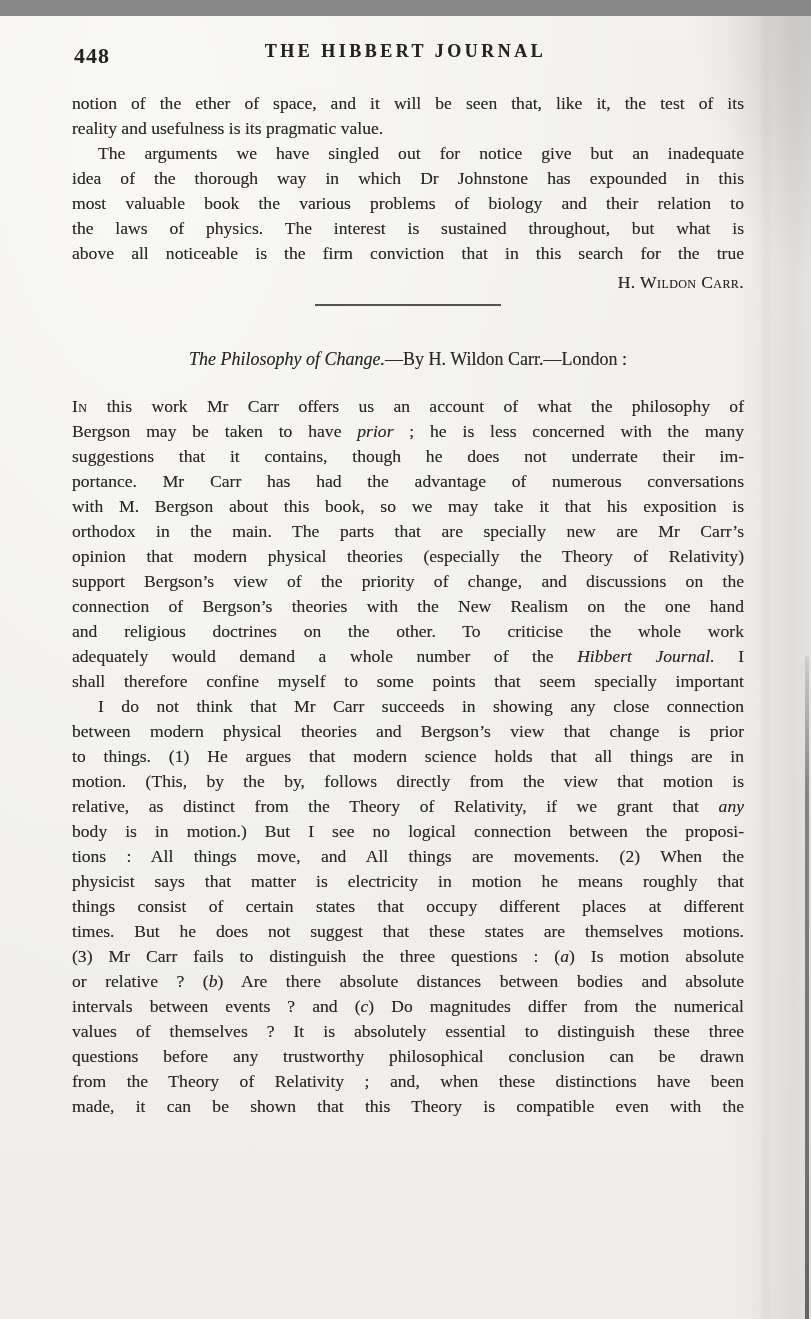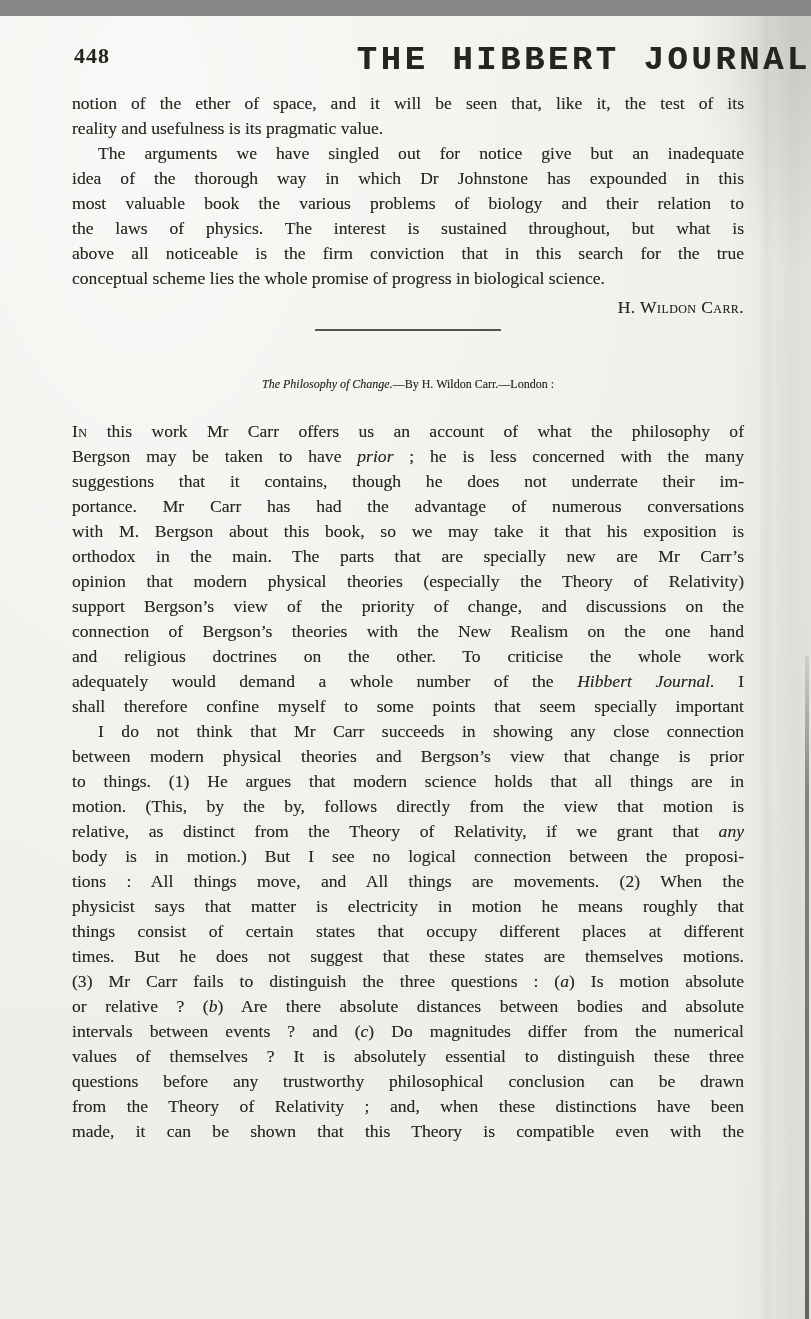--- a/index.html
+++ b/index.html
@@ -43,25 +43,24 @@
     pointer-events:none;
   }
 
   .page-header { position:relative; padding-top:25px; height:34px; }
   .page-number {
     position:absolute; left:74px; top:27px;
     font-size:22px; font-weight:700; letter-spacing:1px;
     color:#262420;
   }
   .journal-title {
-    text-align:right;
-    font-size:34px; font-weight:700; letter-spacing:3.5px;
+    text-align:center;
+    font-size:18px; font-weight:700; letter-spacing:3.5px;
     color:#262420;
     text-shadow:0 0 0.5px rgba(40,38,34,0.5);
-    font-family:Liberation Mono, monospace;
   }
 
   .page-body {
     margin:16px 67px 0 72px;
     width:672px;
     font-size:17.6px;
     line-height:25px;
     text-shadow:0 0 0.4px rgba(42,40,36,0.45);
   }
   .para { margin:0; }
@@ -78,21 +77,21 @@
   .divider {
     width:186px; height:2px;
     margin:10px auto 0 auto;
     background:#55534e;
     filter:blur(0.3px);
   }
 
   .review-heading {
     margin-top:40px; margin-bottom:22px;
     text-align:center;
-    font-size:12px; line-height:26px;
+    font-size:18px; line-height:26px;
   }
 </style>
 </head>
 <body>
 
 <div class="page">
   <div class="gutter-shade"></div>
   <div class="corner-shade"></div>
   <div class="edge-streak"></div>
   <div class="edge-line"></div>
@@ -106,21 +105,20 @@
       <div class="para">
         <div class="line"><span>notion of the ether of space, and it will be seen that, like it, the test of its</span></div>
         <div class="line last"><span>reality and usefulness is its pragmatic value.</span></div>
       </div>
       <div class="para">
         <div class="line indent"><span>The arguments we have singled out for notice give but an inadequate</span></div>
         <div class="line"><span>idea of the thorough way in which Dr Johnstone has expounded in this</span></div>
         <div class="line"><span>most valuable book the various problems of biology and their relation to</span></div>
         <div class="line"><span>the laws of physics. The interest is sustained throughout, but what is</span></div>
         <div class="line"><span>above all noticeable is the firm conviction that in this search for the true</span></div>
-        <div class="line last"><span>conceptual scheme lies the whole promise of progress in biological science.</span></div>
       </div>
       <div class="signature">
         <div class="sig-name sc">H. Wildon Carr.</div>
       </div>
       <div class="divider"></div>
       <div class="review-heading">
         <div class="heading-line"><span class="it">The Philosophy of Change.</span><span>—By H. Wildon Carr.—London :</span></div>
       </div>
       <div class="para">
         <div class="line"><span class="sc">In</span><span> this work Mr Carr offers us an account of what the philosophy of</span></div>

